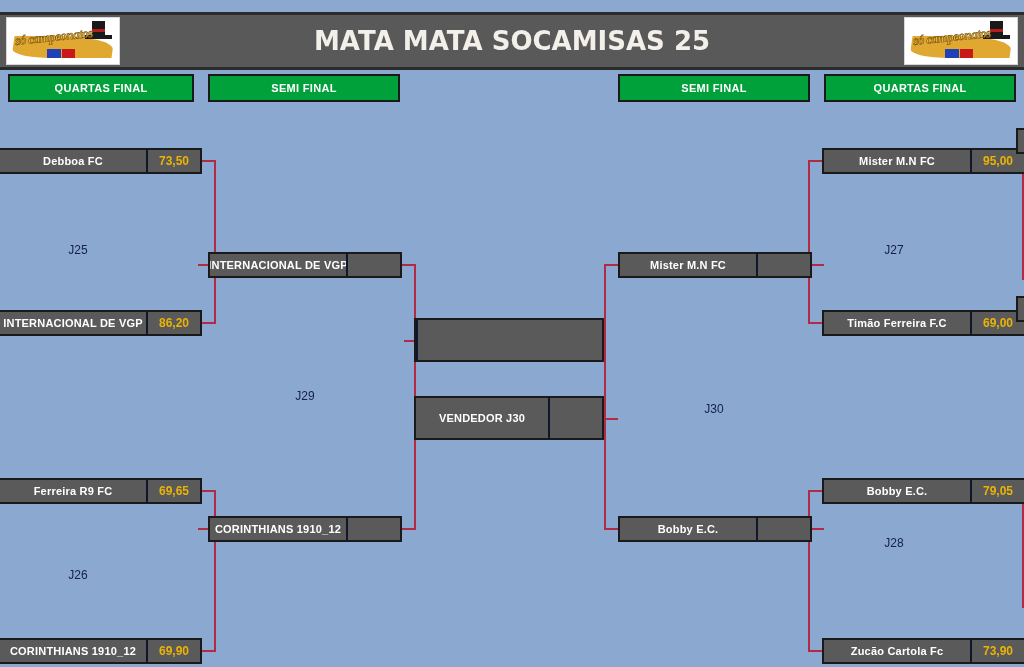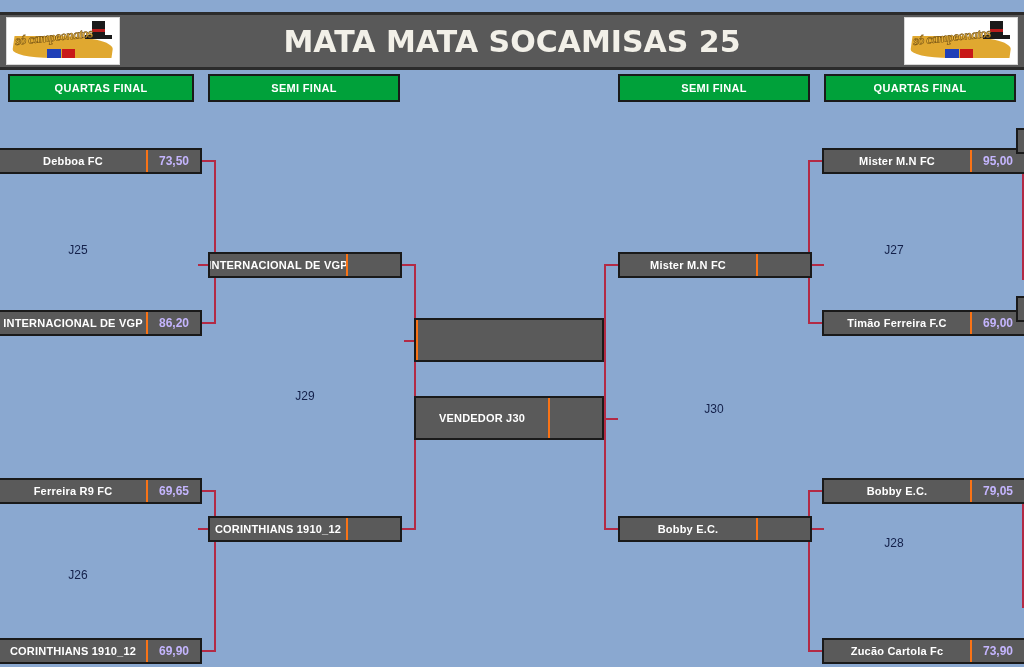--- a/index.html
+++ b/index.html
@@ -110,21 +110,21 @@
     width: 13px;
     height: 9px;
     background: #c81818;
   }
   .maintitle {
     flex: 1;
     text-align: center;
     color: #f2f0e8;
     font-family: "DejaVu Sans", sans-serif;
     font-weight: bold;
-    font-size: 30px;
+    font-size: 26px;
     letter-spacing: 0px;
     white-space: nowrap;
   }
 
   
   .roundbar {
     position: absolute;
     top: 74px;
     height: 28px;
     background: #00a13a;
@@ -160,25 +160,25 @@
     font-size: 11px;
     font-weight: bold;
     letter-spacing: 0.2px;
     white-space: nowrap;
     overflow: hidden;
     padding: 0 3px;
   }
   .team .score {
     width: 52px;
     flex: none;
-    border-left: 2px solid #f97316;
+    border-left: 2px solid #0f172a;
     display: flex;
     align-items: center;
     justify-content: center;
-    color: #c4b5fd;
+    color: #eab308;
     font-size: 12px;
     font-weight: bold;
   }
 
   
   .matchid {
     position: absolute;
     color: #13204a;
     font-size: 12px;
     font-weight: normal;

